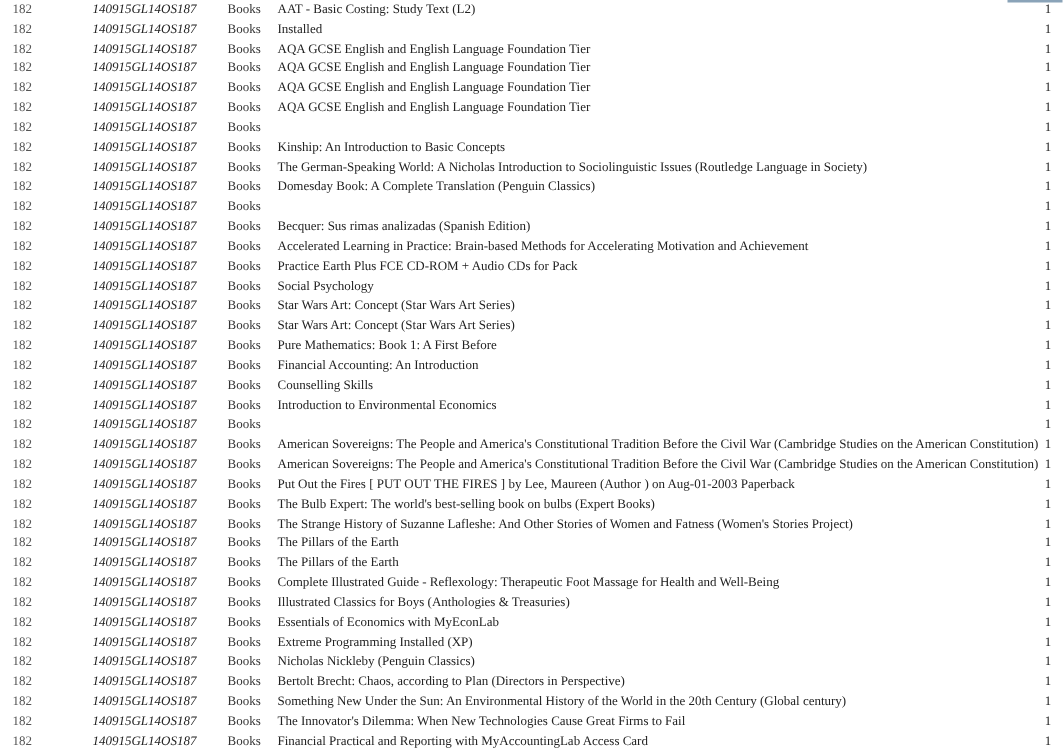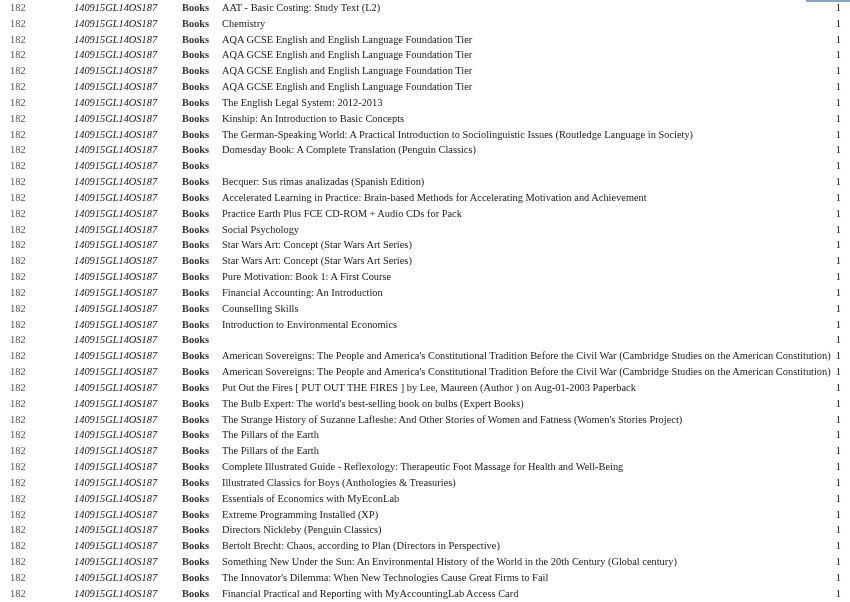--- a/index.html
+++ b/index.html
@@ -4,91 +4,90 @@
 <style>
   html, body { margin: 0; padding: 0; background: #ffffff; }
   body { width: 850px; height: 602px; overflow: hidden; position: relative;
          font-family: "Liberation Serif", "DejaVu Serif", serif; font-size: 10.4px; color: #222; }
   .topbar { position: absolute; left: 806px; top: 0; width: 44px; height: 2px; background: #8aa3b8; }
   .table { position: absolute; left: 0; top: 0; width: 850px; }
   .row { position: relative; height: 15.83px; line-height: 15.83px; white-space: nowrap; }
   .c { position: absolute; top: 0; }
   .c-id { left: 10px; color: #555; }
   .c-code { left: 74px; color: #222; font-style: italic; }
-  .c-cat { left: 182px; color: #333; font-weight: bold; }
+  .c-cat { left: 182px; color: #333; }
   .c-title { left: 222px; color: #222; }
   .c-qty { right: 9px; text-align: right; color: #222; }
 </style>
 </head>
 <body>
 
 <div class="topbar"></div>
 
 <div class="table" id="items-table">
     <div class="row">
       <span class="c c-id">182</span>
       <span class="c c-code">140915GL14OS187</span>
       <span class="c c-cat">Books</span>
       <span class="c c-title">AAT - Basic Costing: Study Text (L2)</span>
       <span class="c c-qty">1</span>
     </div>
     <div class="row">
       <span class="c c-id">182</span>
       <span class="c c-code">140915GL14OS187</span>
       <span class="c c-cat">Books</span>
-      <span class="c c-title">Chemistry</span>
-      <span class="c c-qty">1</span>
-    </div>
-    <div class="row">
-      <span class="c c-id">182</span>
-      <span class="c c-code">140915GL14OS187</span>
-      <span class="c c-cat">Books</span>
-      <span class="c c-title">AQA GCSE English and English Language Foundation Tier</span>
-      <span class="c c-qty">1</span>
-    </div>
-    <div class="row">
-      <span class="c c-id">182</span>
-      <span class="c c-code">140915GL14OS187</span>
-      <span class="c c-cat">Books</span>
-      <span class="c c-title">AQA GCSE English and English Language Foundation Tier</span>
-      <span class="c c-qty">1</span>
-    </div>
-    <div class="row">
-      <span class="c c-id">182</span>
-      <span class="c c-code">140915GL14OS187</span>
-      <span class="c c-cat">Books</span>
-      <span class="c c-title">AQA GCSE English and English Language Foundation Tier</span>
-      <span class="c c-qty">1</span>
-    </div>
-    <div class="row">
-      <span class="c c-id">182</span>
-      <span class="c c-code">140915GL14OS187</span>
-      <span class="c c-cat">Books</span>
-      <span class="c c-title">AQA GCSE English and English Language Foundation Tier</span>
-      <span class="c c-qty">1</span>
-    </div>
-    <div class="row">
-      <span class="c c-id">182</span>
-      <span class="c c-code">140915GL14OS187</span>
-      <span class="c c-cat">Books</span>
-      <span class="c c-title">The English Legal System: 2012-2013</span>
+      <span class="c c-title">Installed</span>
+      <span class="c c-qty">1</span>
+    </div>
+    <div class="row">
+      <span class="c c-id">182</span>
+      <span class="c c-code">140915GL14OS187</span>
+      <span class="c c-cat">Books</span>
+      <span class="c c-title">AQA GCSE English and English Language Foundation Tier</span>
+      <span class="c c-qty">1</span>
+    </div>
+    <div class="row">
+      <span class="c c-id">182</span>
+      <span class="c c-code">140915GL14OS187</span>
+      <span class="c c-cat">Books</span>
+      <span class="c c-title">AQA GCSE English and English Language Foundation Tier</span>
+      <span class="c c-qty">1</span>
+    </div>
+    <div class="row">
+      <span class="c c-id">182</span>
+      <span class="c c-code">140915GL14OS187</span>
+      <span class="c c-cat">Books</span>
+      <span class="c c-title">AQA GCSE English and English Language Foundation Tier</span>
+      <span class="c c-qty">1</span>
+    </div>
+    <div class="row">
+      <span class="c c-id">182</span>
+      <span class="c c-code">140915GL14OS187</span>
+      <span class="c c-cat">Books</span>
+      <span class="c c-title">AQA GCSE English and English Language Foundation Tier</span>
+      <span class="c c-qty">1</span>
+    </div>
+    <div class="row">
+      <span class="c c-id">182</span>
+      <span class="c c-code">140915GL14OS187</span>
+      <span class="c c-cat">Books</span>
       <span class="c c-qty">1</span>
     </div>
     <div class="row">
       <span class="c c-id">182</span>
       <span class="c c-code">140915GL14OS187</span>
       <span class="c c-cat">Books</span>
       <span class="c c-title">Kinship: An Introduction to Basic Concepts</span>
       <span class="c c-qty">1</span>
     </div>
     <div class="row">
       <span class="c c-id">182</span>
       <span class="c c-code">140915GL14OS187</span>
       <span class="c c-cat">Books</span>
-      <span class="c c-title">The German-Speaking World: A Practical Introduction to Sociolinguistic Issues (Routledge Language in Society)</span>
+      <span class="c c-title">The German-Speaking World: A Nicholas Introduction to Sociolinguistic Issues (Routledge Language in Society)</span>
       <span class="c c-qty">1</span>
     </div>
     <div class="row">
       <span class="c c-id">182</span>
       <span class="c c-code">140915GL14OS187</span>
       <span class="c c-cat">Books</span>
       <span class="c c-title">Domesday Book: A Complete Translation (Penguin Classics)</span>
       <span class="c c-qty">1</span>
     </div>
     <div class="row">
@@ -136,21 +135,21 @@
       <span class="c c-id">182</span>
       <span class="c c-code">140915GL14OS187</span>
       <span class="c c-cat">Books</span>
       <span class="c c-title">Star Wars Art: Concept (Star Wars Art Series)</span>
       <span class="c c-qty">1</span>
     </div>
     <div class="row">
       <span class="c c-id">182</span>
       <span class="c c-code">140915GL14OS187</span>
       <span class="c c-cat">Books</span>
-      <span class="c c-title">Pure Motivation: Book 1: A First Course</span>
+      <span class="c c-title">Pure Mathematics: Book 1: A First Before</span>
       <span class="c c-qty">1</span>
     </div>
     <div class="row">
       <span class="c c-id">182</span>
       <span class="c c-code">140915GL14OS187</span>
       <span class="c c-cat">Books</span>
       <span class="c c-title">Financial Accounting: An Introduction</span>
       <span class="c c-qty">1</span>
     </div>
     <div class="row">
@@ -247,21 +246,21 @@
       <span class="c c-id">182</span>
       <span class="c c-code">140915GL14OS187</span>
       <span class="c c-cat">Books</span>
       <span class="c c-title">Extreme Programming Installed (XP)</span>
       <span class="c c-qty">1</span>
     </div>
     <div class="row">
       <span class="c c-id">182</span>
       <span class="c c-code">140915GL14OS187</span>
       <span class="c c-cat">Books</span>
-      <span class="c c-title">Directors Nickleby (Penguin Classics)</span>
+      <span class="c c-title">Nicholas Nickleby (Penguin Classics)</span>
       <span class="c c-qty">1</span>
     </div>
     <div class="row">
       <span class="c c-id">182</span>
       <span class="c c-code">140915GL14OS187</span>
       <span class="c c-cat">Books</span>
       <span class="c c-title">Bertolt Brecht: Chaos, according to Plan (Directors in Perspective)</span>
       <span class="c c-qty">1</span>
     </div>
     <div class="row">

